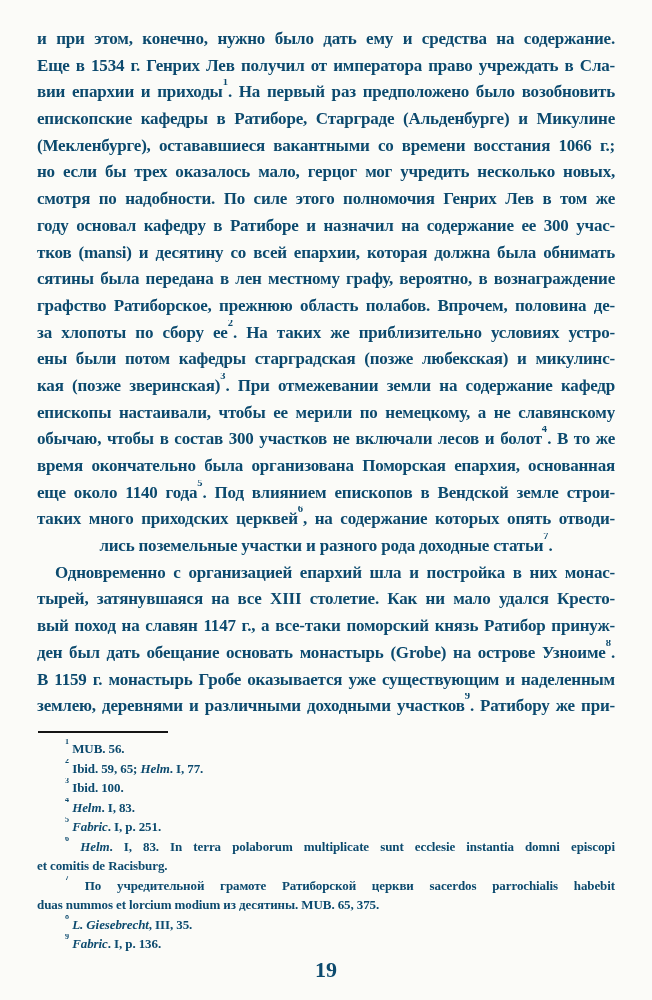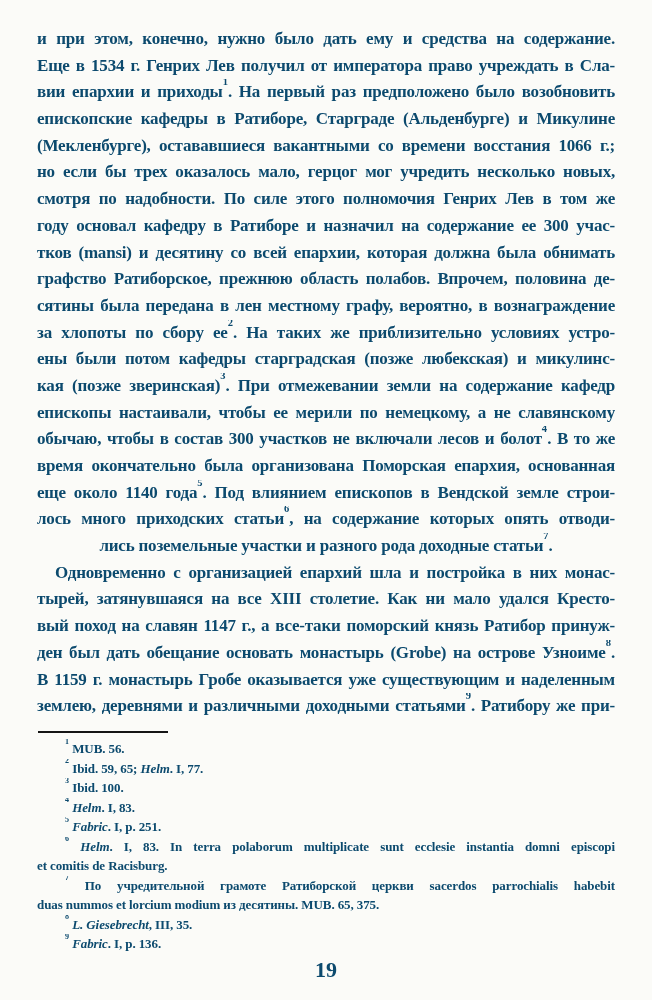--- a/index.html
+++ b/index.html
@@ -90,37 +90,37 @@
   <div class="main-text">
       <div class="bline just"><span>и при этом, конечно, нужно было дать ему и средства на содержание.</span></div>
       <div class="bline just"><span>Еще в 1534 г. Генрих Лев получил от императора право учреждать в Сла-</span></div>
       <div class="bline just"><span>вии епархии и приходы</span><sup class="fref">1</sup><span>. На первый раз предположено было возобновить</span></div>
       <div class="bline just"><span>епископские кафедры в Ратиборе, Старграде (Альденбурге) и Микулине</span></div>
       <div class="bline just"><span>(Мекленбурге), остававшиеся вакантными со времени восстания 1066 г.;</span></div>
       <div class="bline just"><span>но если бы трех оказалось мало, герцог мог учредить несколько новых,</span></div>
       <div class="bline just"><span>смотря по надобности. По силе этого полномочия Генрих Лев в том же</span></div>
       <div class="bline just"><span>году основал кафедру в Ратиборе и назначил на содержание ее 300 учас-</span></div>
       <div class="bline just"><span>тков (mansi) и десятину со всей епархии, которая должна была обнимать</span></div>
+      <div class="bline just"><span>сятины была передана в лен местному графу, вероятно, в вознаграждение</span></div>
       <div class="bline just"><span>графство Ратиборское, прежнюю область полабов. Впрочем, половина де-</span></div>
-      <div class="bline just"><span>сятины была передана в лен местному графу, вероятно, в вознаграждение</span></div>
       <div class="bline just"><span>за хлопоты по сбору ее</span><sup class="fref">2</sup><span>. На таких же приблизительно условиях устро-</span></div>
       <div class="bline just"><span>ены были потом кафедры старградская (позже любекская) и микулинс-</span></div>
       <div class="bline just"><span>кая (позже зверинская)</span><sup class="fref">3</sup><span>. При отмежевании земли на содержание кафедр</span></div>
       <div class="bline just"><span>епископы настаивали, чтобы ее мерили по немецкому, а не славянскому</span></div>
       <div class="bline just"><span>обычаю, чтобы в состав 300 участков не включали лесов и болот</span><sup class="fref">4</sup><span>. В то же</span></div>
       <div class="bline just"><span>время окончательно была организована Поморская епархия, основанная</span></div>
       <div class="bline just"><span>еще около 1140 года</span><sup class="fref">5</sup><span>. Под влиянием епископов в Вендской земле строи-</span></div>
-      <div class="bline just"><span>лось много приходских статьи</span><sup class="fref">6</sup><span>, на содержание которых опять отводи-</span></div>
+      <div class="bline just"><span>таких много приходских церквей</span><sup class="fref">6</sup><span>, на содержание которых опять отводи-</span></div>
       <div class="bline"><span>лись поземельные участки и разного рода доходные статьи</span><sup class="fref">7</sup><span>.</span></div>
       <div class="bline indent just"><span>Одновременно с организацией епархий шла и постройка в них монас-</span></div>
       <div class="bline just"><span>тырей, затянувшаяся на все XIII столетие. Как ни мало удался Кресто-</span></div>
       <div class="bline just"><span>вый поход на славян 1147 г., а все-таки поморский князь Ратибор принуж-</span></div>
       <div class="bline just"><span>ден был дать обещание основать монастырь (Grobe) на острове Узноиме</span><sup class="fref">8</sup><span>.</span></div>
       <div class="bline just"><span>В 1159 г. монастырь Гробе оказывается уже существующим и наделенным</span></div>
-      <div class="bline just"><span>землею, деревнями и различными доходными статьями</span><sup class="fref">9</sup><span>. Ратибору же при-</span></div>
+      <div class="bline just"><span>землею, деревнями и различными доходными участков</span><sup class="fref">9</sup><span>. Ратибору же при-</span></div>
     </div>
   <div class="footnote-rule"></div>
   <div class="footnotes">
       <div class="fline indent"><sup class="fref">1</sup><span> MUB. 56.</span></div>
       <div class="fline indent"><sup class="fref">2</sup><span> Ibid. 59, 65; </span><em>Helm</em><span>. I, 77.</span></div>
       <div class="fline indent"><sup class="fref">3</sup><span> Ibid. 100.</span></div>
       <div class="fline indent"><sup class="fref">4</sup><span> </span><em>Helm</em><span>. I, 83.</span></div>
       <div class="fline indent"><sup class="fref">5</sup><span> </span><em>Fabric</em><span>. I, p. 251.</span></div>
       <div class="fline indent just"><sup class="fref">6</sup><span> </span><em>Helm</em><span>. I, 83. In terra polaborum multiplicate sunt ecclesie instantia domni episcopi</span></div>
       <div class="fline"><span>et comitis de Racisburg.</span></div>

